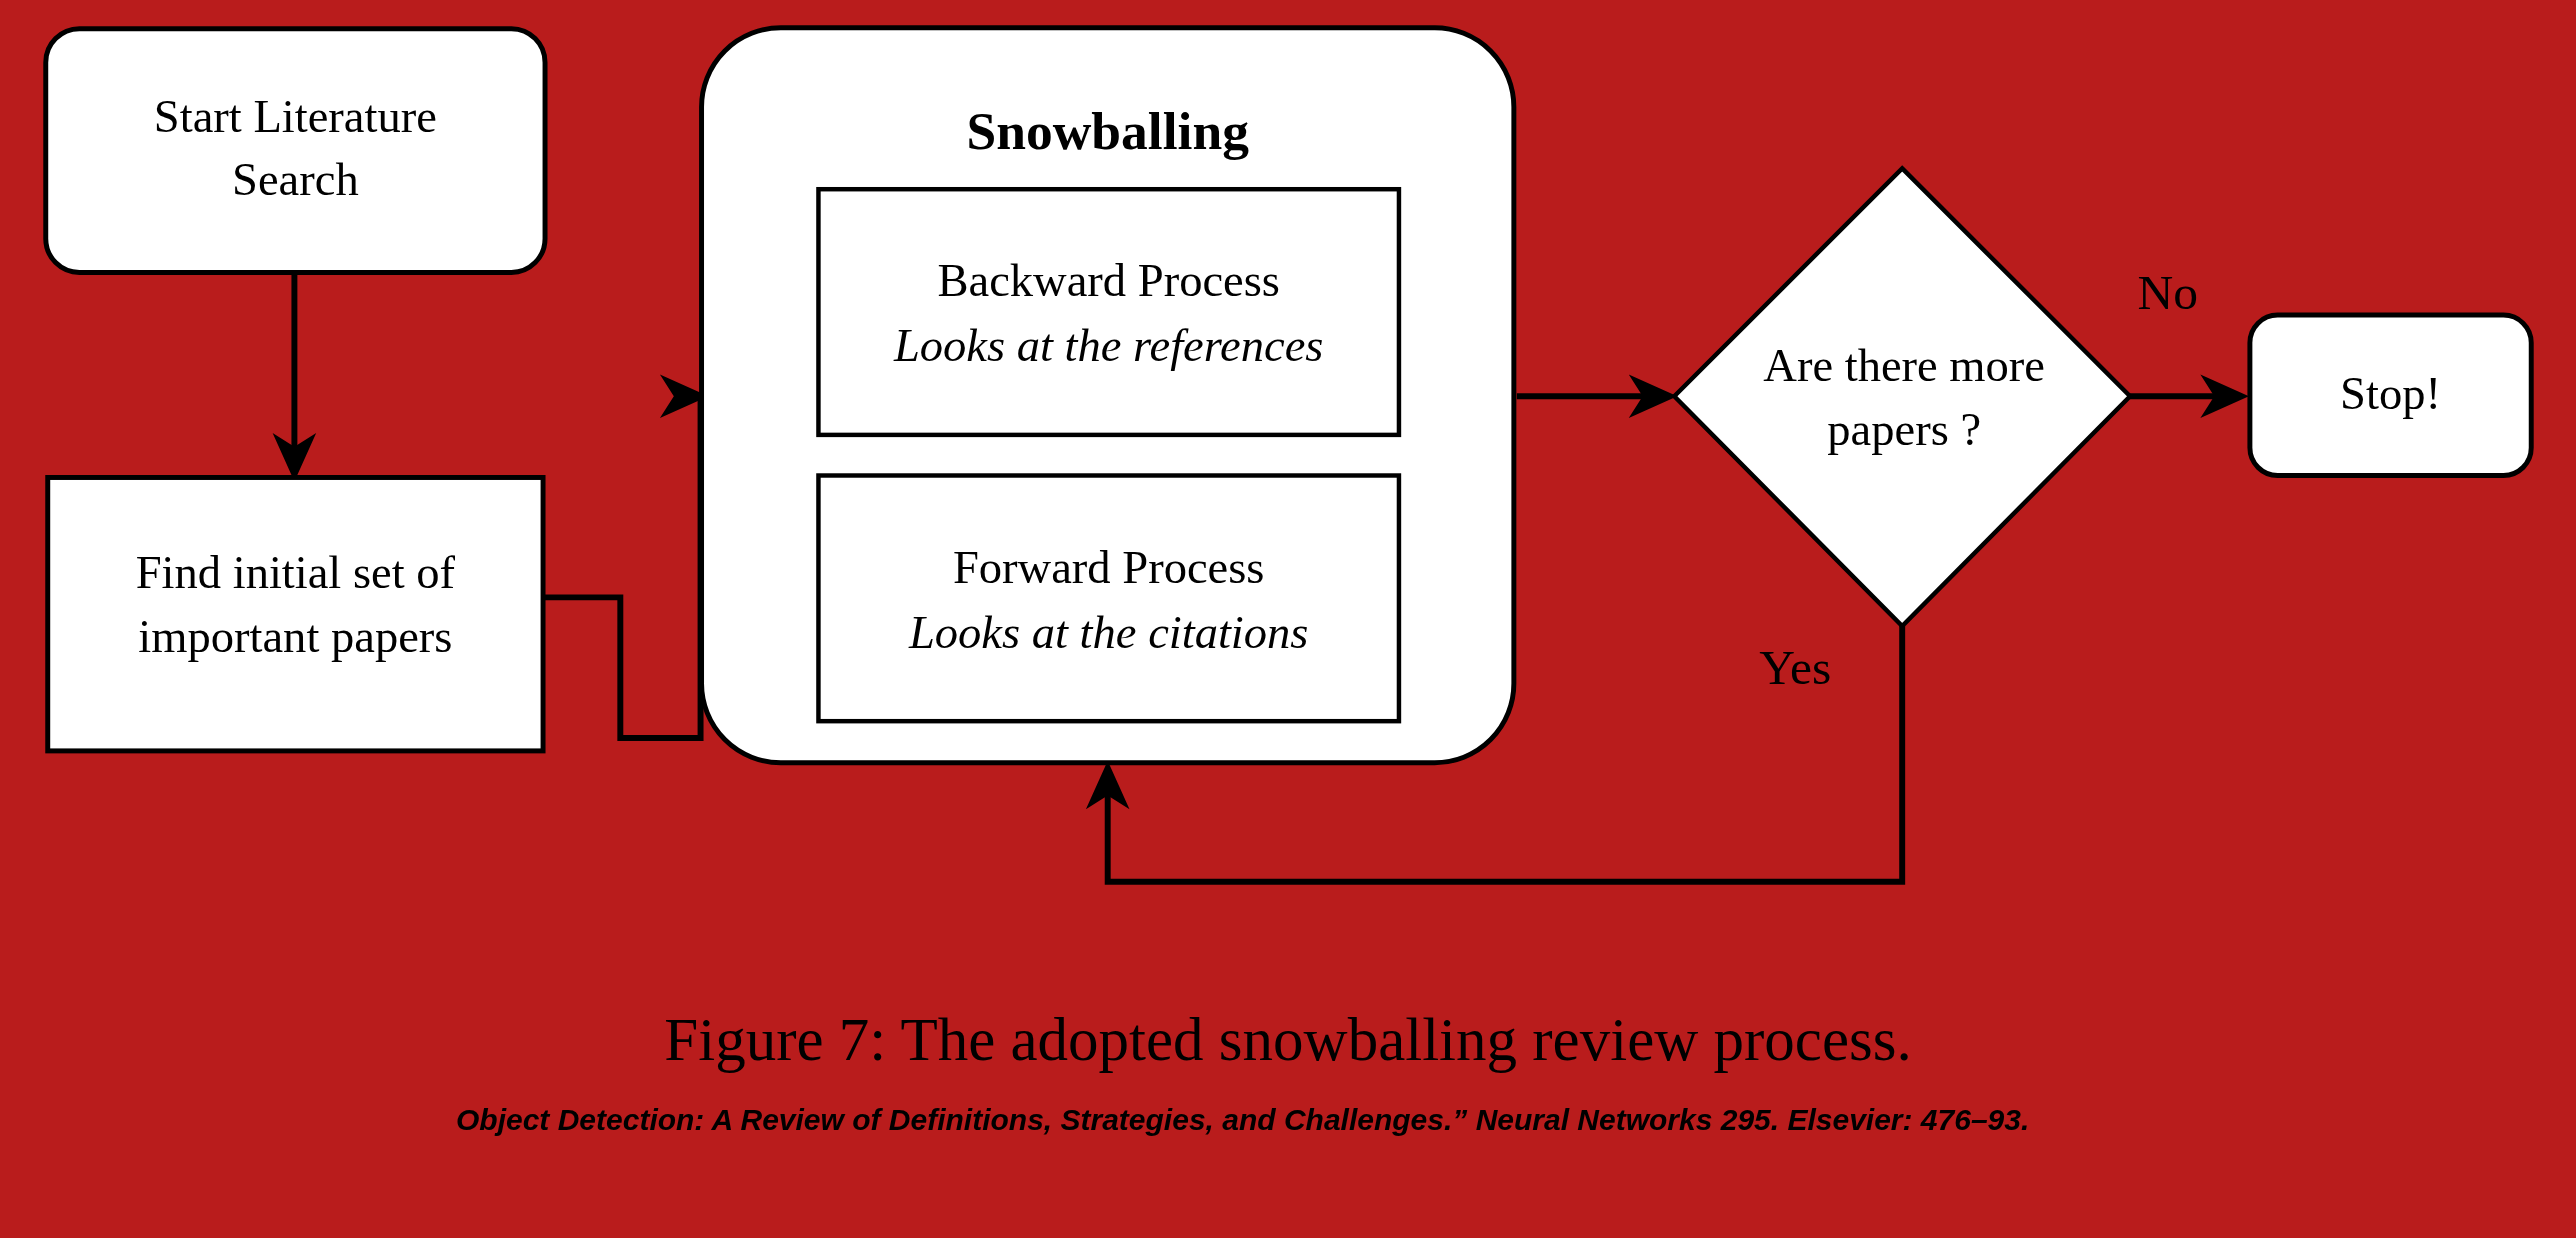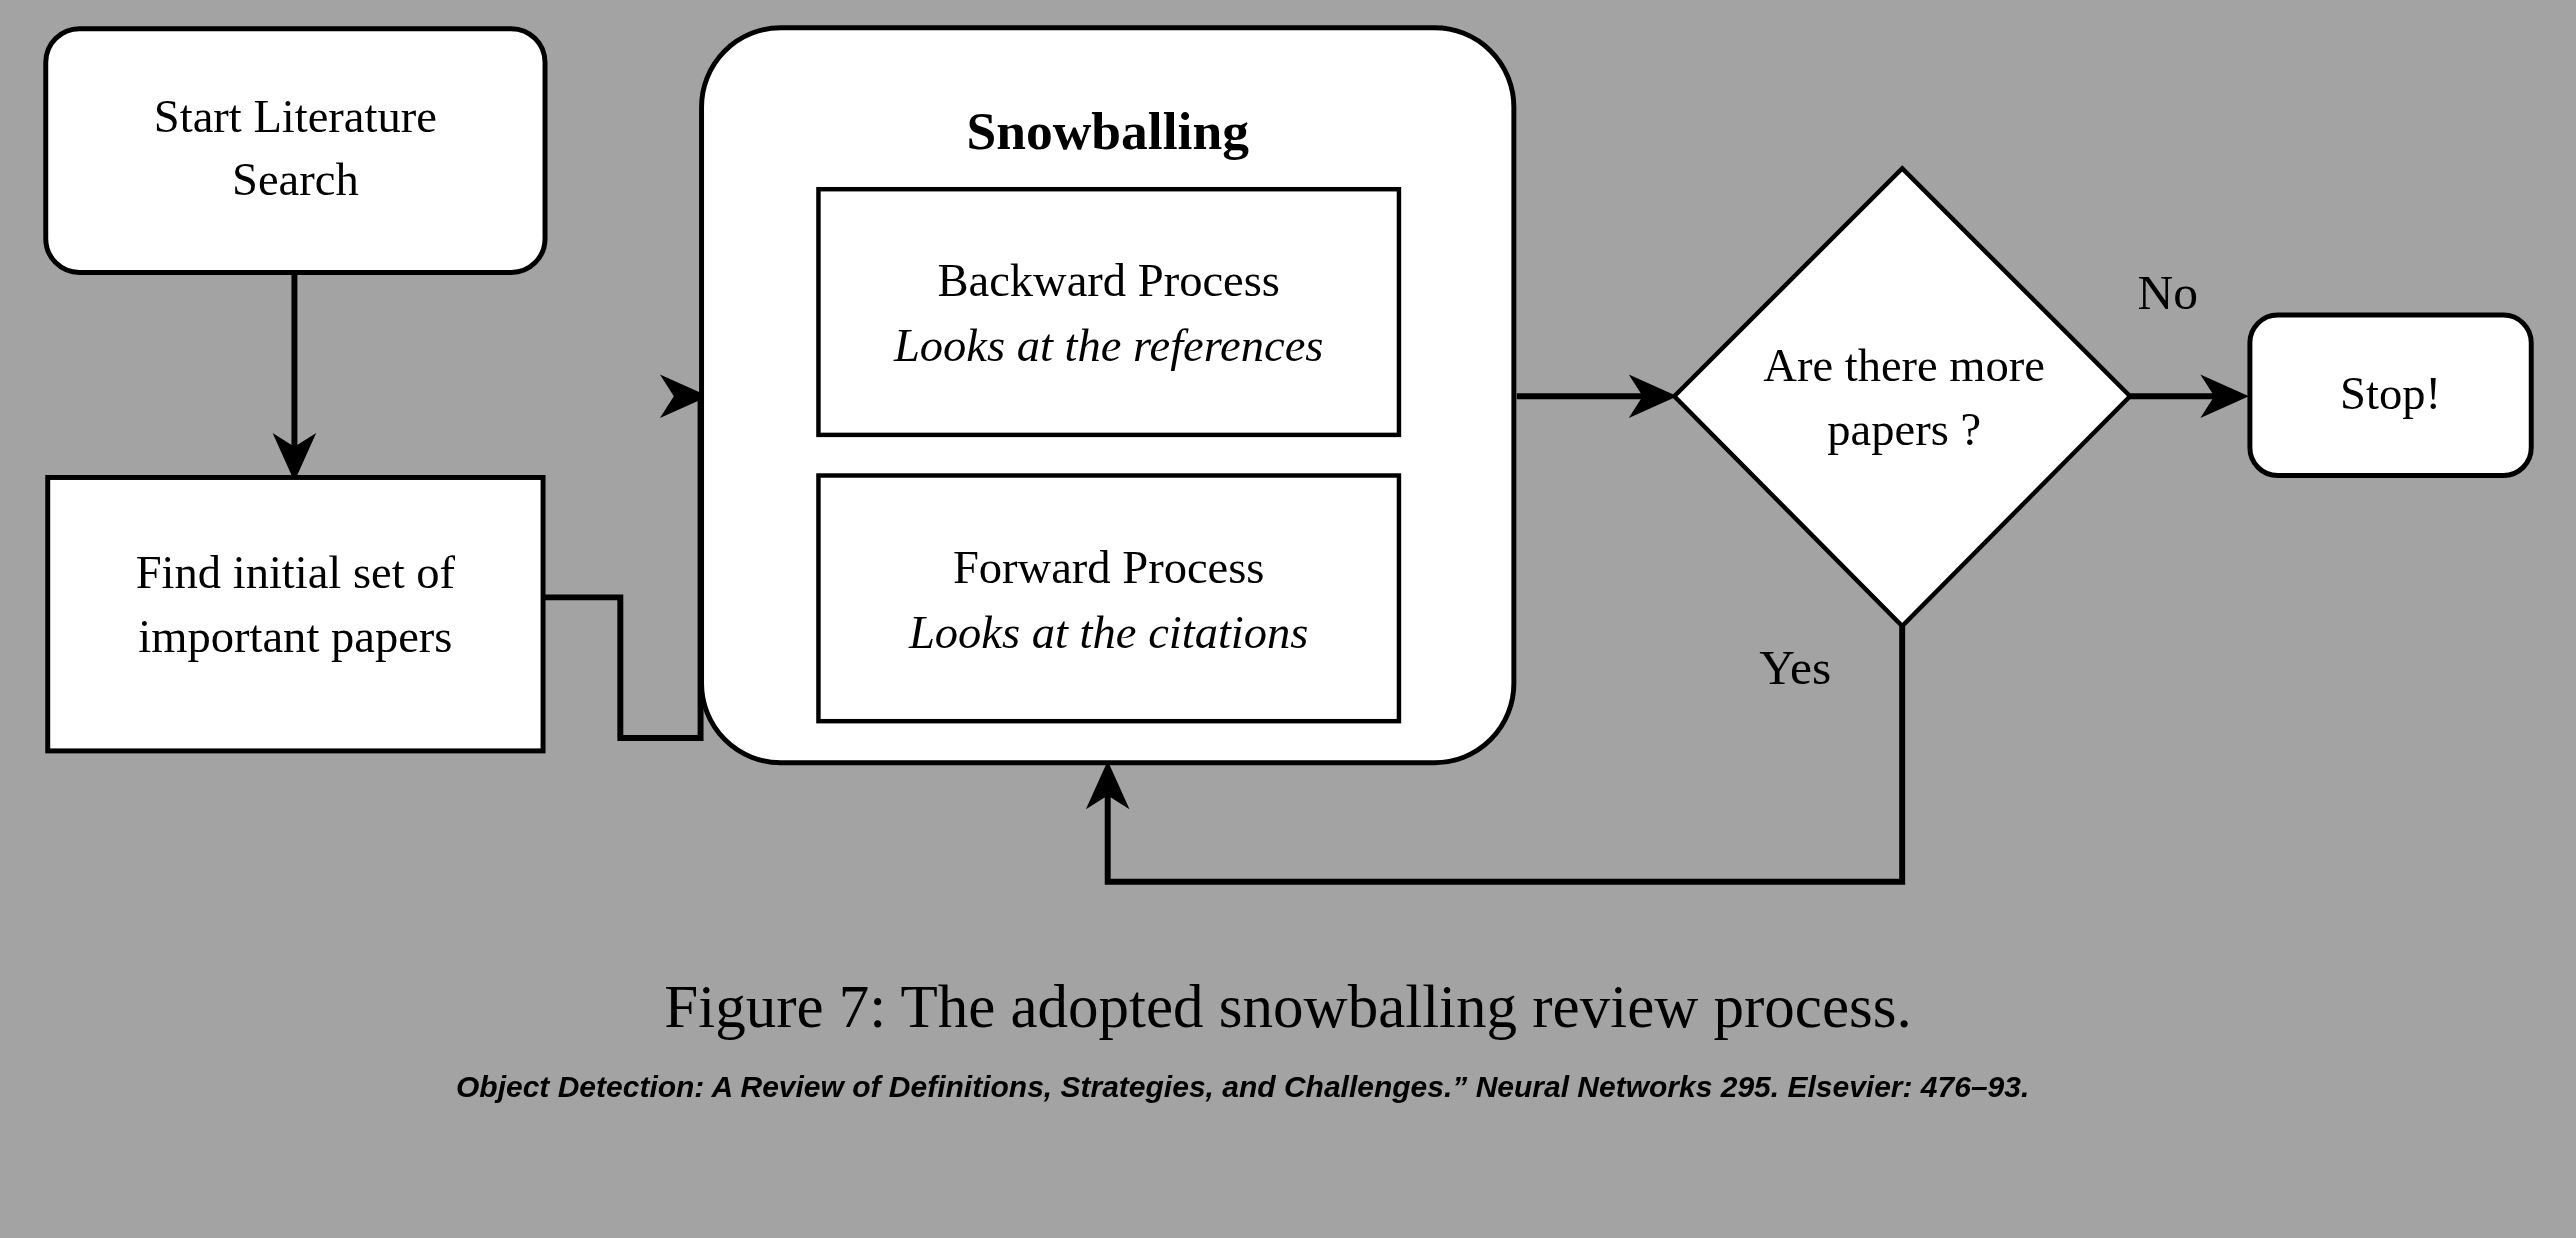--- a/index.html
+++ b/index.html
@@ -8,21 +8,21 @@
     background: #ffffff;
   }
   body {
     font-family: "Liberation Serif", "DejaVu Serif", serif;
     color: #000000;
   }
   #figure-root {
     position: relative;
     width: 2576px;
     height: 1238px;
-    background: #a3a3a3;
+    background: #b91c1c;
     overflow: hidden;
   }
   #flow-svg {
     position: absolute;
     left: 0;
     top: 0;
     width: 2576px;
     height: 951px;
   }
   .node-shape {
@@ -69,21 +69,21 @@
   }
   .edge-label {
     font-family: "Liberation Serif", "DejaVu Serif", serif;
     font-size: 50px;
     fill: #000000;
     text-anchor: middle;
   }
   #caption-block {
     position: absolute;
     left: 0;
-    top: 918px;
+    top: 951px;
     width: 2576px;
     text-align: center;
   }
   #figure-caption {
     font-family: "Liberation Serif", "DejaVu Serif", serif;
     font-size: 61px;
     line-height: 1.12;
     color: #000000;
     margin: 55px 0 0 0;
     white-space: nowrap;

